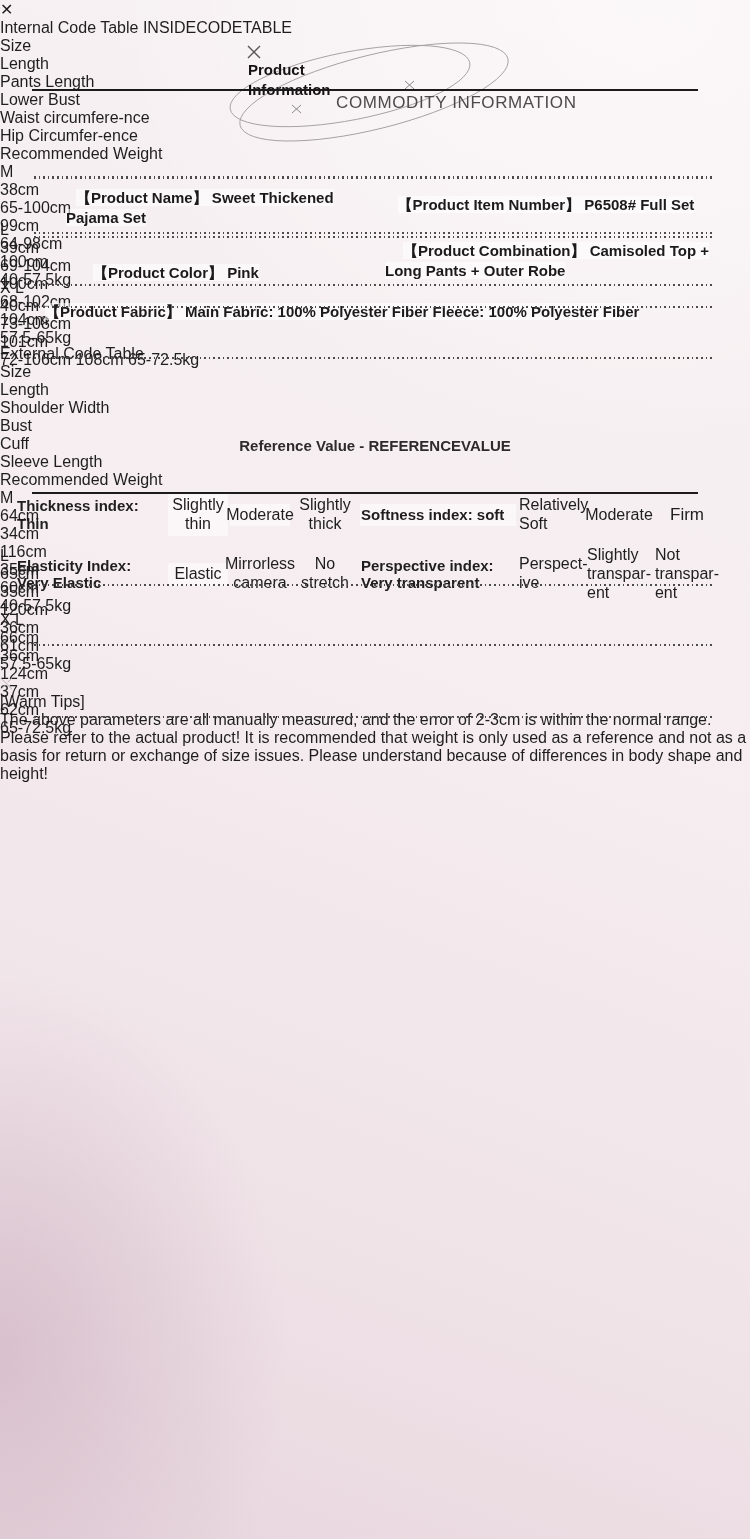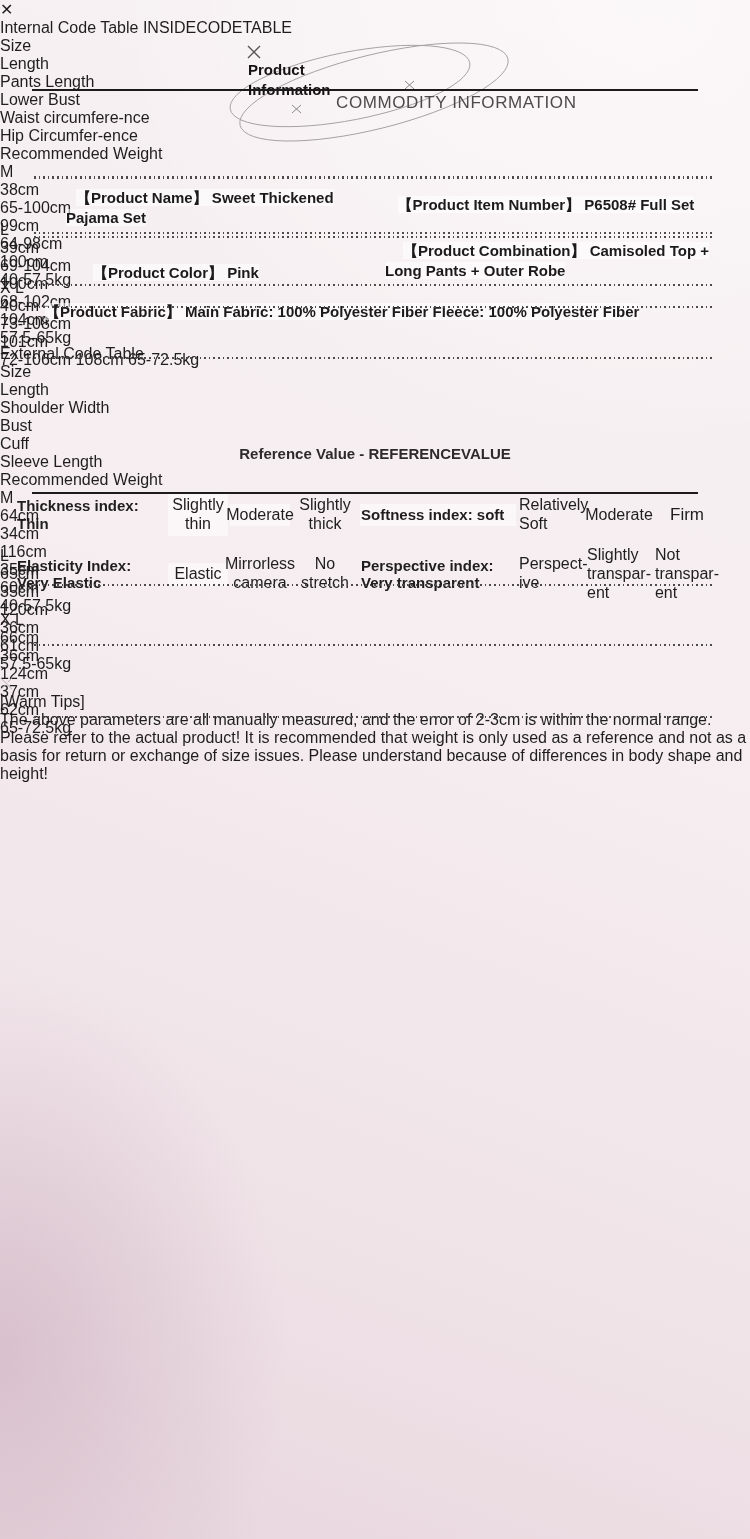--- a/index.html
+++ b/index.html
@@ -33,21 +33,21 @@
   }
   .solidline { position:absolute; height:2px; background:#1c1a1b; }
 
   
   .pi { position:absolute; font-size:15px; font-weight:700; line-height:1.35; color:#1c1a1b; }
   .pi .lbl { font-weight:700; }
   .hl { background:rgba(255,255,255,0.55); }
 
   
   .ref-title { position:absolute; top:437px; left:0; width:750px; text-align:center;
-    font-size:15px; font-weight:700; color:#2e2a2c;margin-top:8px; }
+    font-size:15px; font-weight:700; color:#2e2a2c; }
   .ref-grid {
     position:absolute; top:490px; left:16px; width:722px;
     display:grid; grid-template-columns:150px 60px 60px 66px 156px 66px 66px 66px;
     grid-auto-rows:minmax(50px,auto); column-gap:2px; row-gap:4px; align-items:center;
   }
   .ref-cell { display:flex; align-items:center; justify-content:center; text-align:center;
     line-height:1.18; padding:2px 1px; position:relative; }
   .ref-cell.left { justify-content:flex-start; text-align:left; }
   .ref-main { font-size:15px; font-weight:700; color:#39353" }
   .ref-main { font-size:15px; font-weight:700; color:#393537; }

